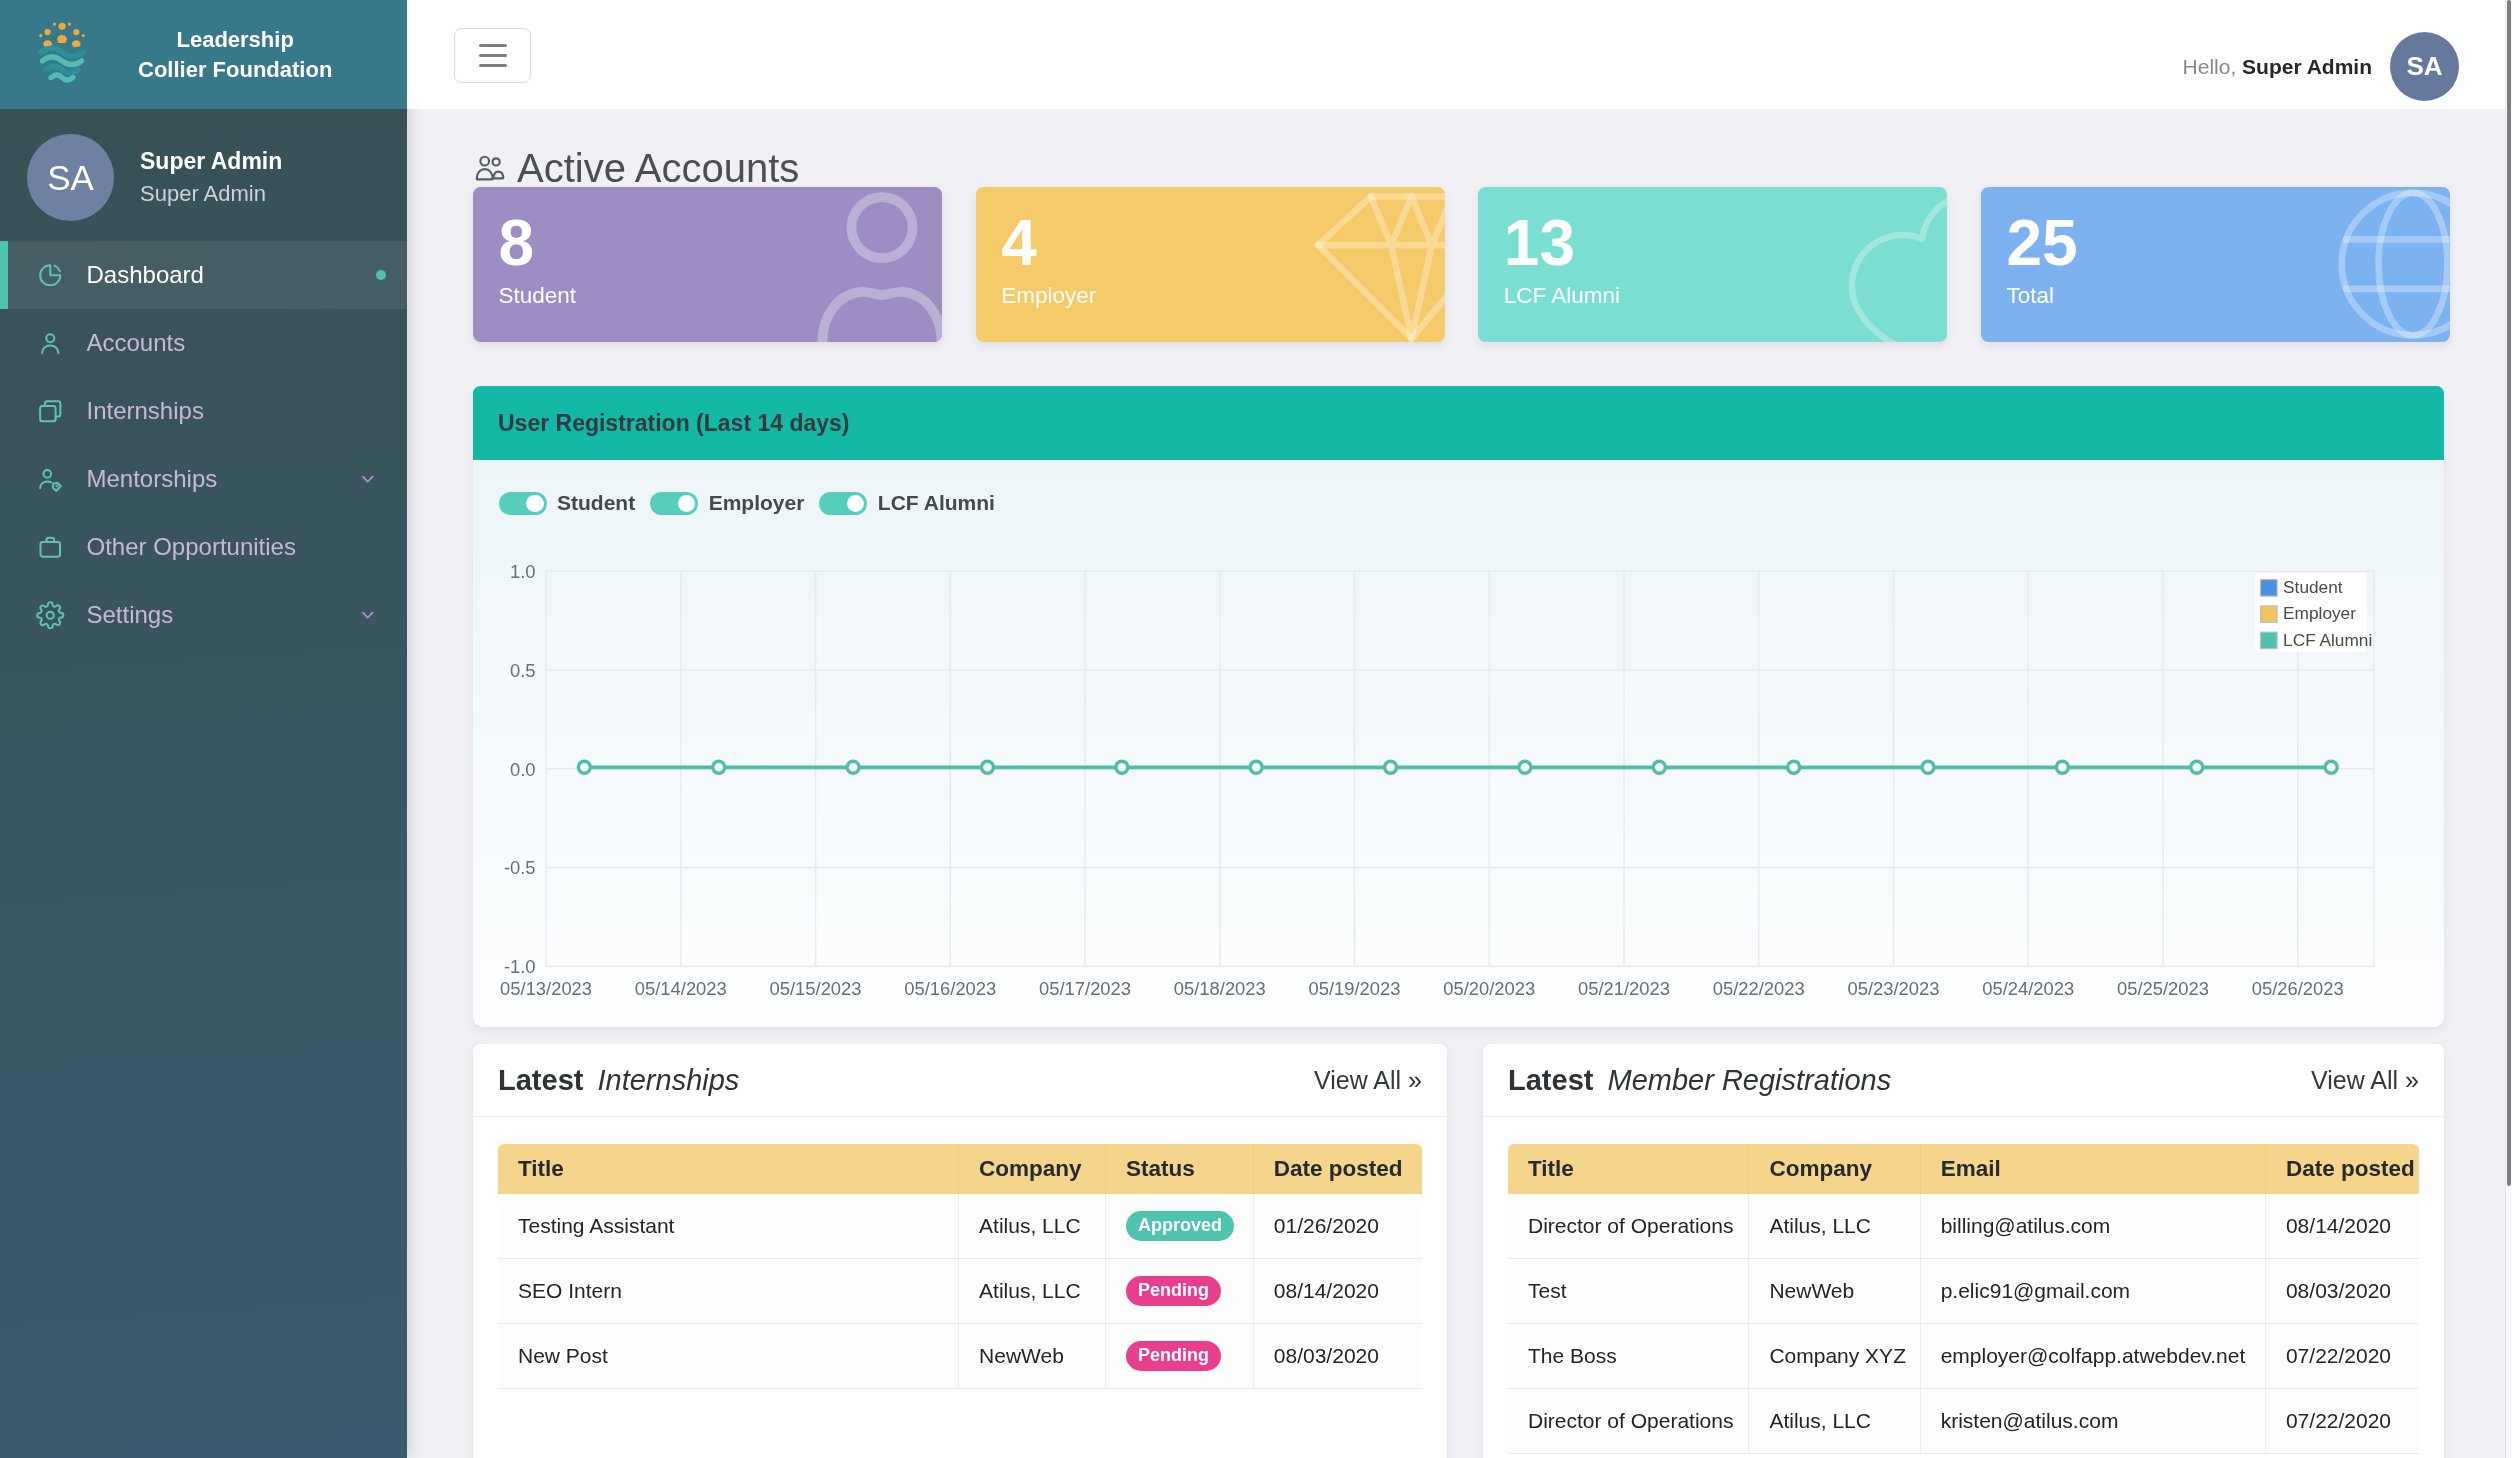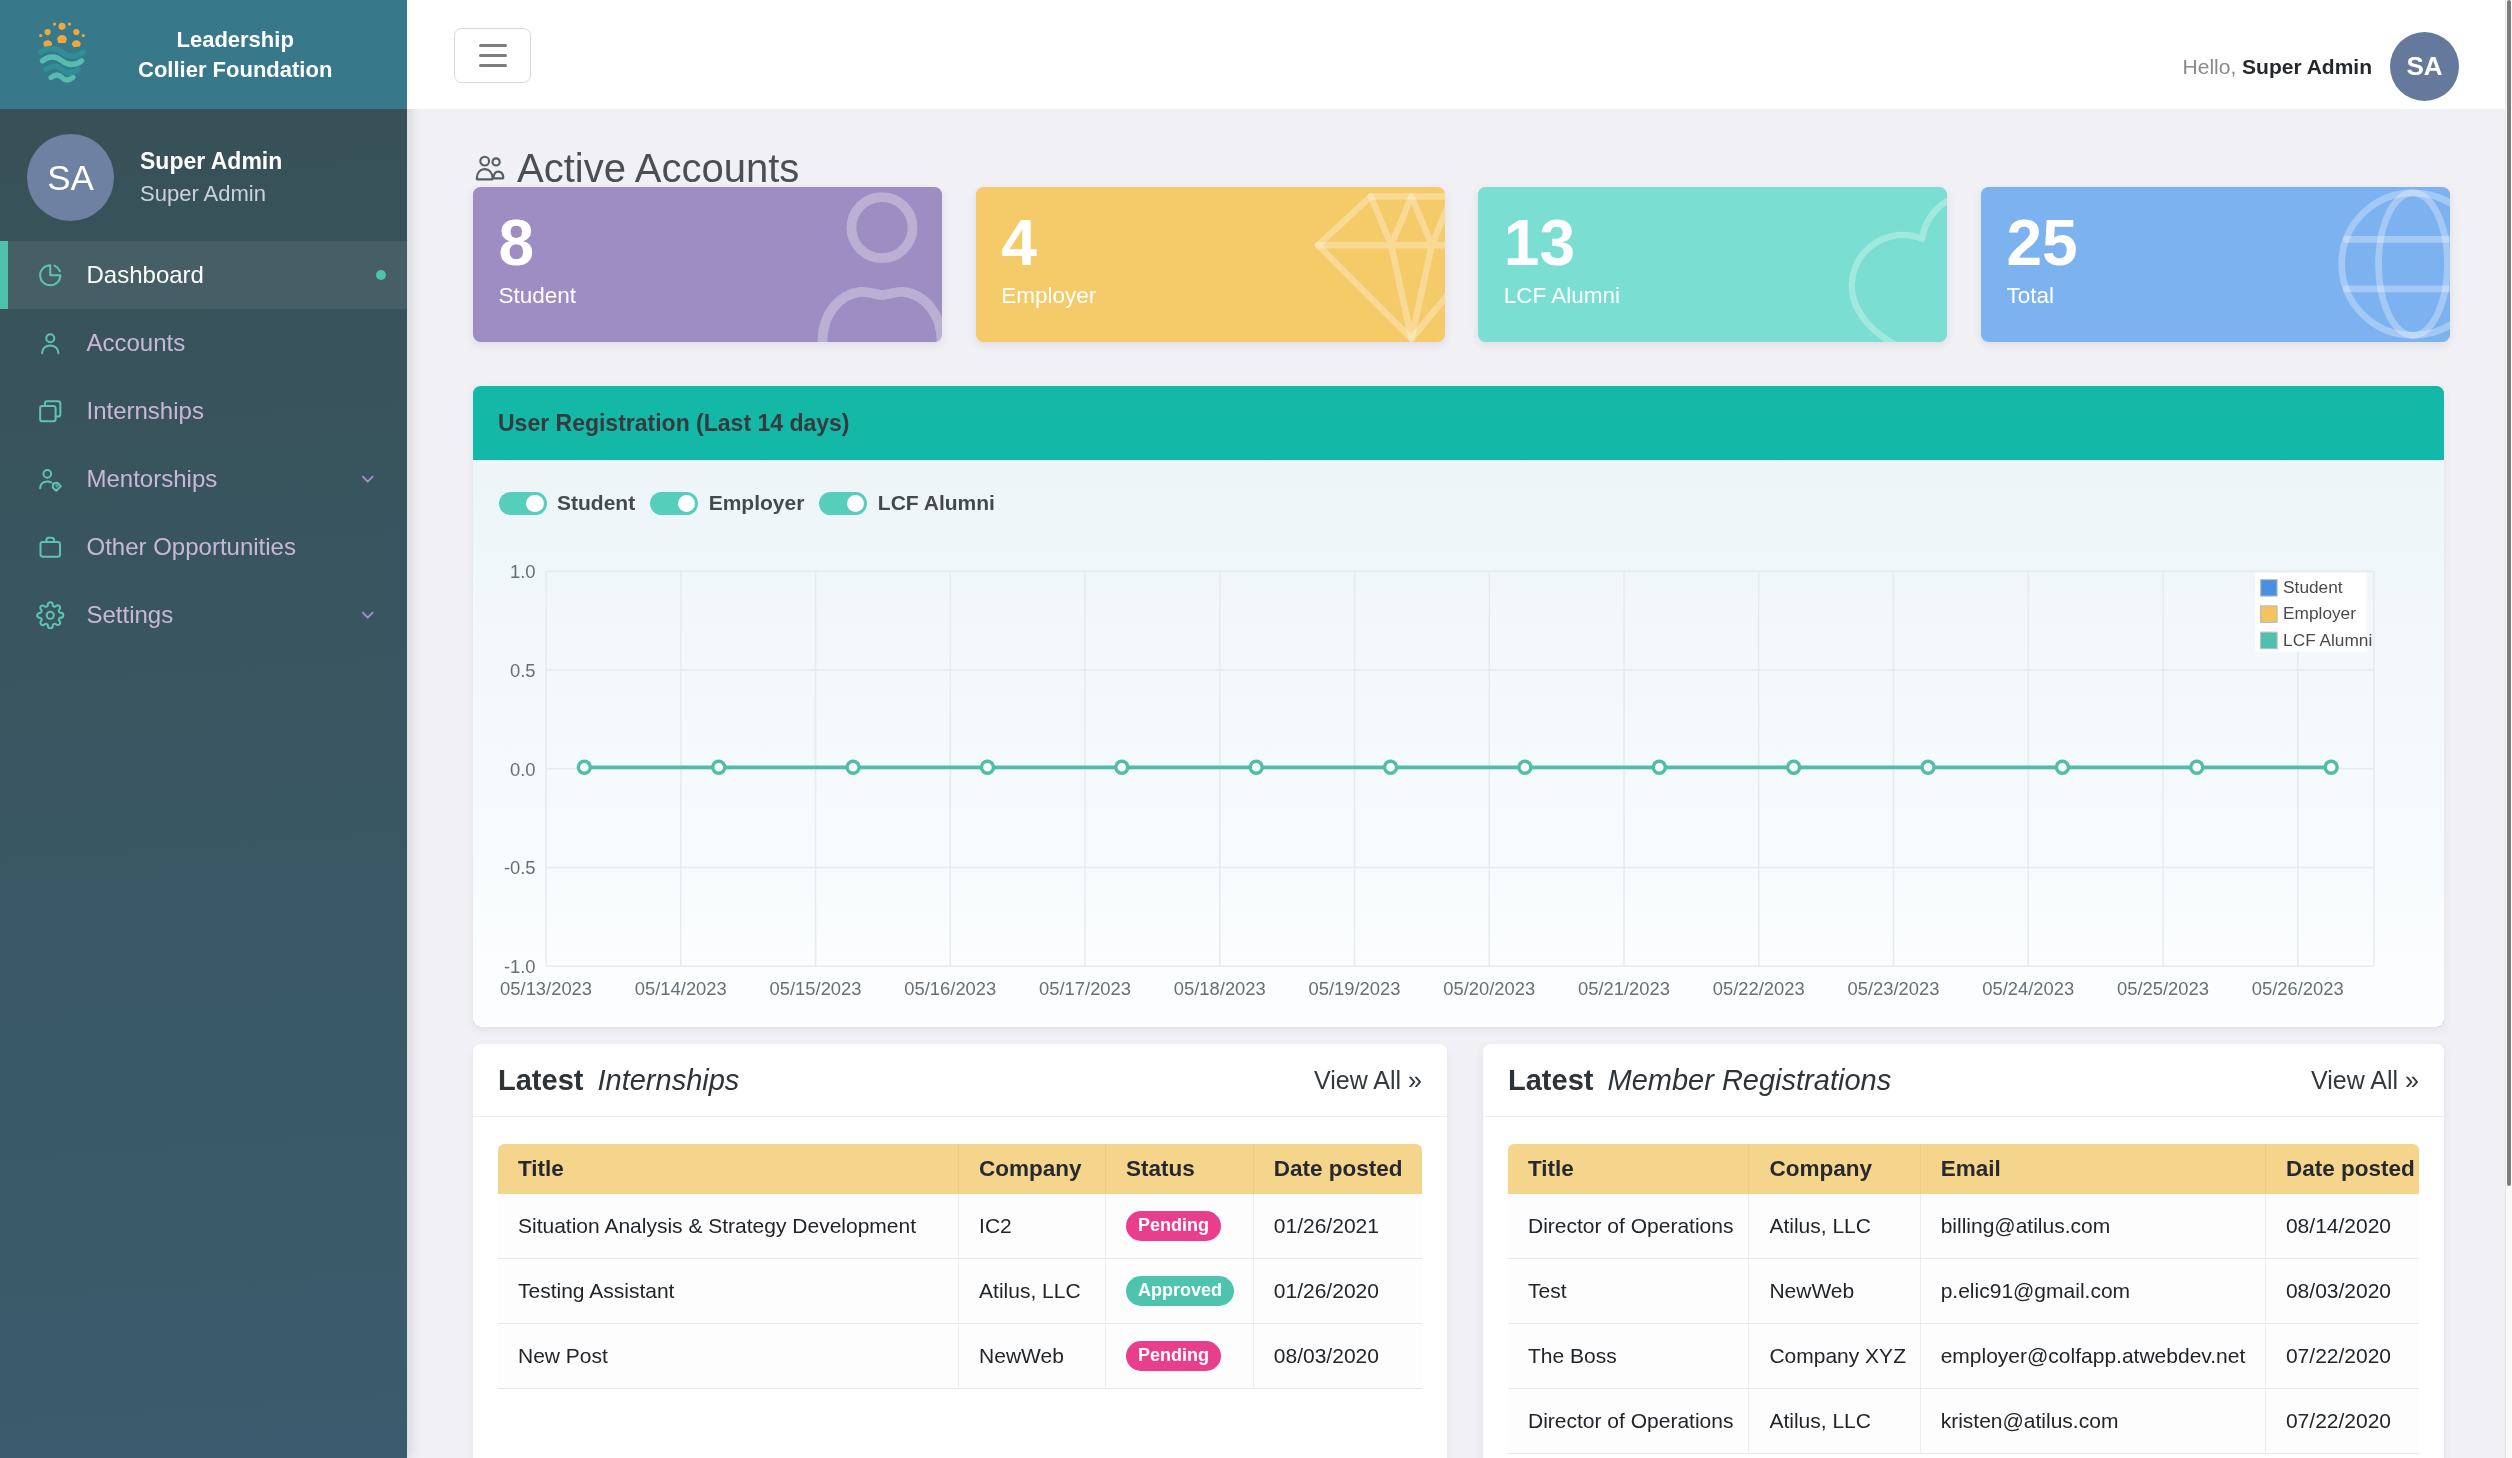--- a/index.html
+++ b/index.html
@@ -346,30 +346,30 @@
         <thead>
           <tr>
             <th>Title</th>
             <th>Company</th>
             <th>Status</th>
             <th>Date posted</th>
           </tr>
         </thead>
         <tbody>
           <tr>
-            <td>Situation Analysis &amp; Strategy Development</td>
-            <td>IC2</td>
-            <td><span class="pill pink">Pending</span></td>
-            <td>01/26/2021</td>
-          </tr>
-          <tr>
             <td>Testing Assistant</td>
             <td>Atilus, LLC</td>
             <td><span class="pill tealp">Approved</span></td>
             <td>01/26/2020</td>
+          </tr>
+          <tr>
+            <td>SEO Intern</td>
+            <td>Atilus, LLC</td>
+            <td><span class="pill pink">Pending</span></td>
+            <td>08/14/2020</td>
           </tr>
           <tr>
             <td>New Post</td>
             <td>NewWeb</td>
             <td><span class="pill pink">Pending</span></td>
             <td>08/03/2020</td>
           </tr>
         </tbody>
       </table>
     </div>

